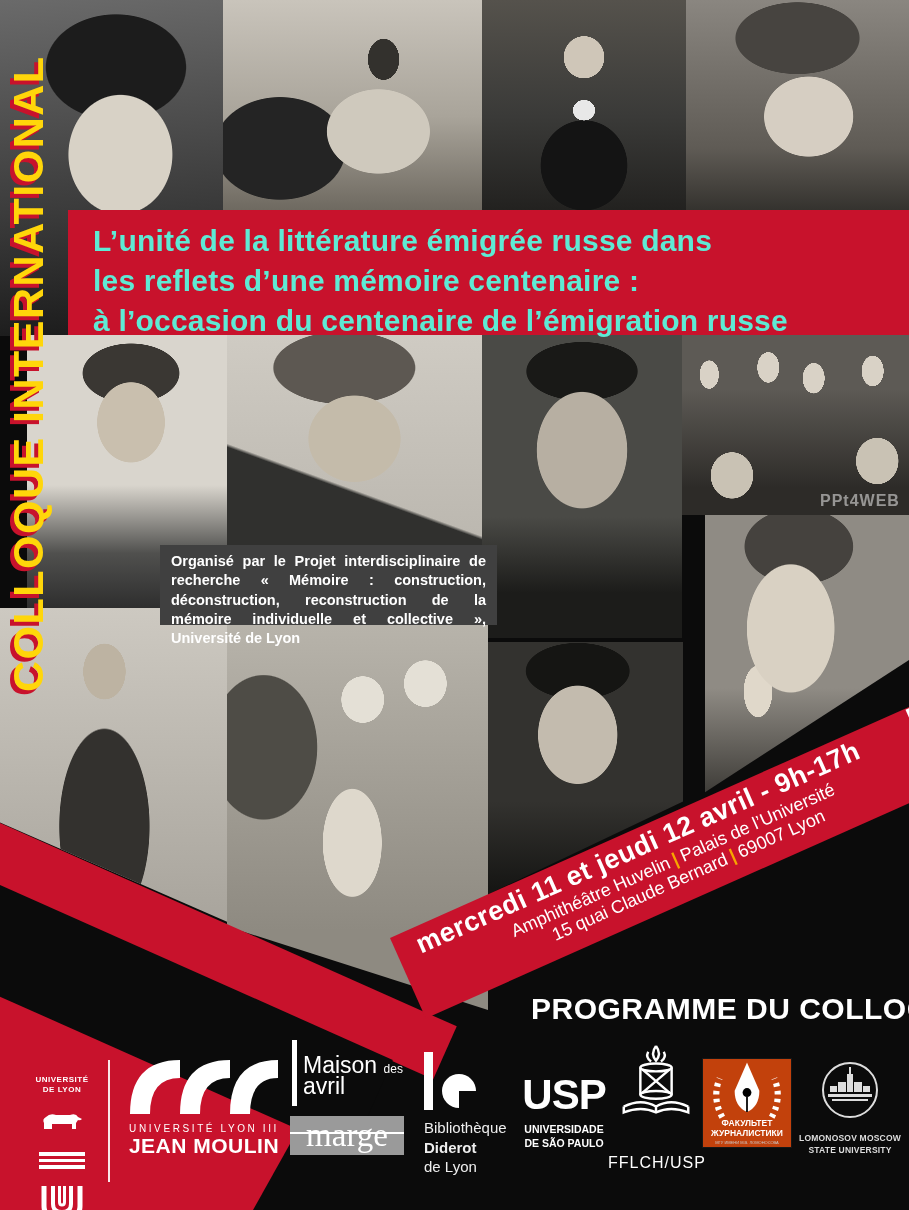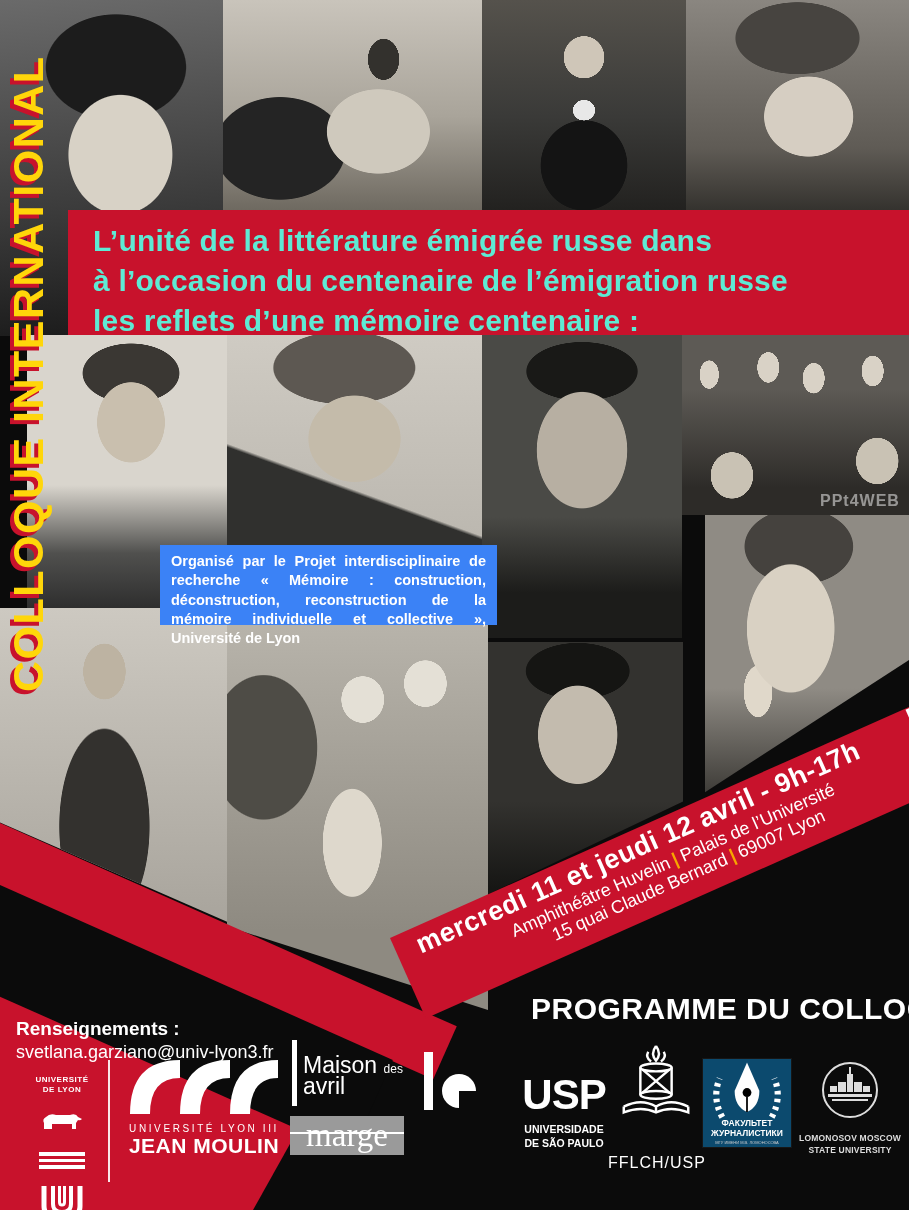--- a/index.html
+++ b/index.html
@@ -110,21 +110,21 @@
   .db-sep{color:var(--pipe);font-weight:700;padding:0 4px;}
   .db-year{position:absolute;right:24px;top:50%;transform:translateY(-50%) rotate(90deg);
     font-size:38px;font-weight:800;letter-spacing:1px;}
 
   
   .title-banner{position:absolute;left:68px;top:210px;width:841px;height:125px;z-index:4;
     background:var(--red);color:#5eead4;box-sizing:border-box;padding:11px 0 0 25px;}
   .title-banner div{font-size:30px;font-weight:700;line-height:40px;letter-spacing:.2px;}
 
   .org-box{position:absolute;left:160px;top:545px;width:337px;height:80px;z-index:4;
-    background:#3b82f6;color:#fff;box-sizing:border-box;padding:7px 11px;
+    background:#404040;color:#fff;box-sizing:border-box;padding:7px 11px;
     font-size:14.5px;font-weight:700;line-height:1.33;text-align:justify;}
 
   .vertical-title{position:absolute;left:4px;top:692px;z-index:5;width:676px;height:58px;
     transform:rotate(-90deg);transform-origin:top left;
     color:var(--yellow);font-size:43px;font-weight:800;letter-spacing:1.5px;white-space:nowrap;
     text-shadow:-4px -4px 0 var(--red);}
 
   .program-label{position:absolute;left:531px;top:992px;z-index:4;
     color:#fff;font-size:30px;font-weight:800;letter-spacing:.5px;white-space:nowrap;}
 
@@ -166,21 +166,21 @@
   .bdl .b1,.bdl .b3{font-weight:300;}
   .bdl .b2{font-weight:700;}
 
   .usp{left:512px;top:1074px;width:104px;text-align:center;}
   .usp .usp-acronym{font-size:42px;font-weight:900;letter-spacing:-1px;line-height:1;}
   .usp .usp-txt{margin-top:6px;font-size:10.5px;font-weight:700;line-height:1.35;}
 
   .fflch{left:608px;top:1044px;width:96px;text-align:center;}
   .fflch .fflch-txt{font-size:16px;font-weight:400;letter-spacing:1px;margin-top:20px;}
 
-  .jour{left:702px;top:1058px;width:90px;height:90px;background:#0c4a6e;border:1px solid #161616;
+  .jour{left:702px;top:1058px;width:90px;height:90px;background:#c2410c;border:1px solid #161616;
     box-sizing:border-box;text-align:center;}
   .jour .jour-txt{font-size:8.5px;font-weight:700;line-height:1.15;margin-top:-4px;}
   .jour .jour-sub{font-size:4px;font-weight:400;color:#ccc;margin-top:1px;}
 
   .msu{left:794px;top:1060px;width:112px;text-align:center;color:#ddd;}
   .msu .msu-txt{font-size:8.5px;font-weight:700;line-height:1.45;margin-top:4px;letter-spacing:.2px;}
 </style>
 </head>
 <body>
 
@@ -213,34 +213,30 @@
       </div>
       <div class="db-line3">
         <span>15 quai Claude Bernard</span><span class="db-sep">|</span><span>69007 Lyon</span>
       </div>
     </div>
     <div class="db-year">2018</div>
   </div>
 
   <div class="title-banner">
     <div>L’unité de la littérature émigrée russe dans</div>
+    <div>les reflets d’une mémoire centenaire :</div>
     <div>à l’occasion du centenaire de l’émigration russe</div>
-    <div>les reflets d’une mémoire centenaire :</div>
   </div>
 
   <div class="org-box">Organisé par le Projet interdisciplinaire de recherche « Mémoire : construction, déconstruction, reconstruction de la mémoire individuelle et collective », Université de Lyon</div>
 
   <div class="vertical-title">COLLOQUE INTERNATIONAL</div>
 
   <div class="program-label">PROGRAMME DU COLLOQUE</div>
 
-  <div class="contact">
-    <div class="c-label">Renseignements :</div>
-    <div class="c-email">svetlana.garziano@univ-lyon3.fr</div>
-  </div>
 
   <div class="logo udl">
     <div class="udl-txt">
       <div>UNIVERSITÉ</div>
       <div>DE LYON</div>
     </div>
     <span>
       <svg width="44" height="20" viewBox="0 0 44 20">
           <path d="M4 18 L4 12 Q2 8 6 6 Q10 2 16 4 L30 4 Q36 2 38 6 L42 8 Q40 10 38 9 L36 12 L36 18 L32 18 L32 13 L12 13 L12 18 Z" fill="#fff"></path>
         </svg>
@@ -284,20 +280,25 @@
 
   <div class="logo marge">
     <span class="marge-word">marge</span>
     <span class="marge-line"></span>
   </div>
 
   <div class="logo bdl">
     <div class="glyph">
       <div class="g-bar"></div>
       <div class="g-disc"></div>
+    </div>
+    <div class="bdl-txt">
+      <div class="b1">Bibliothèque</div>
+      <div class="b2">Diderot</div>
+      <div class="b3">de Lyon</div>
     </div>
   </div>
 
   <div class="logo usp">
     <div class="usp-acronym">USP</div>
     <div class="usp-txt">
       <div>UNIVERSIDADE</div>
       <div>DE SÃO PAULO</div>
     </div>
   </div>

